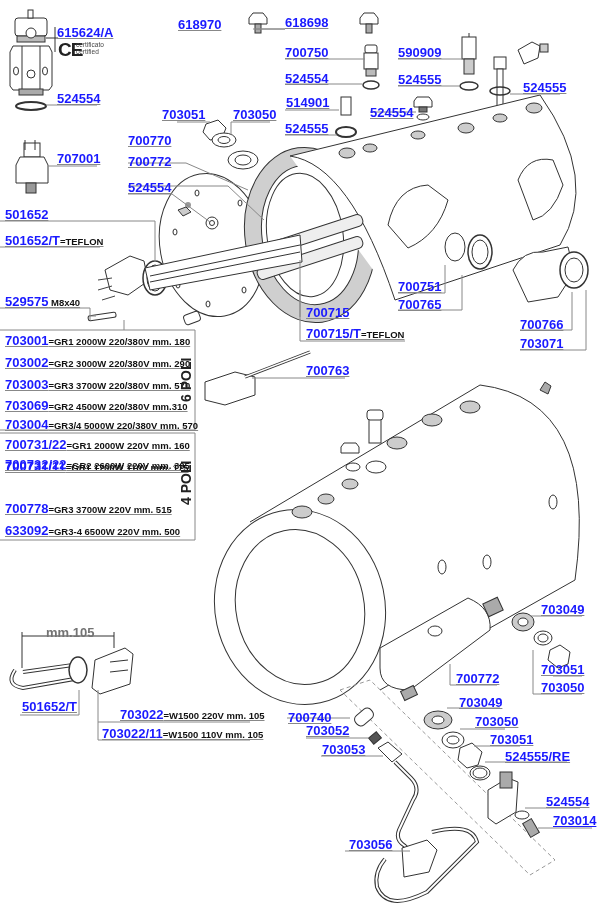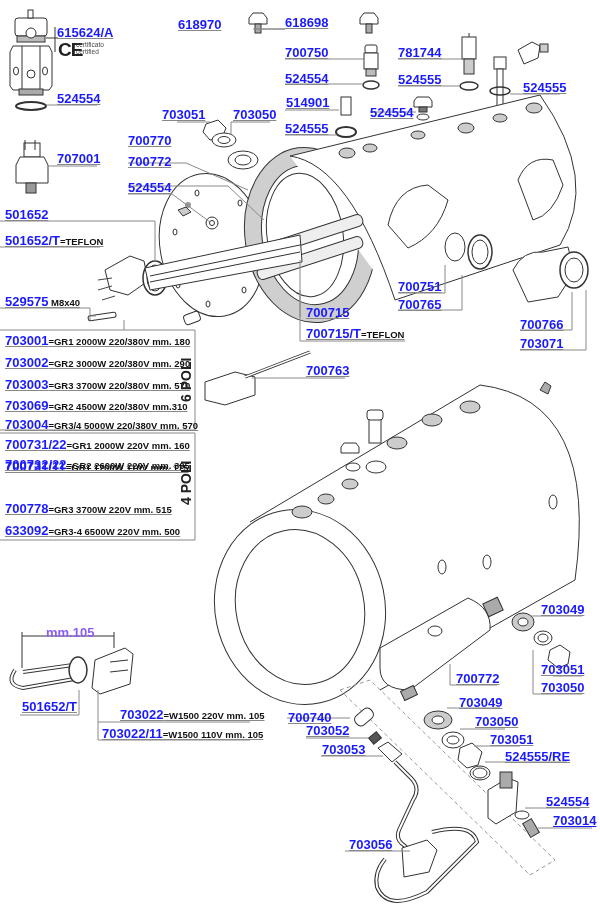--- a/index.html
+++ b/index.html
@@ -2,21 +2,21 @@
 <html><head>
 <meta charset="utf-8">
 <style>
   html, body { margin: 0; padding: 0; background: #ffffff; }
   body { width: 600px; height: 913px; position: relative; overflow: hidden; font-family: "Liberation Sans", sans-serif; }
   #art { position: absolute; left: 0; top: 0; width: 600px; height: 913px; }
   .lbl { position: absolute; font-family: "Liberation Sans", sans-serif; font-weight: bold; font-size: 13px; color: #1a1aff; white-space: nowrap; line-height: 14px; text-decoration: underline; text-decoration-color: #888; cursor: pointer; }
   .lbl .sfx { color: #111; font-size: 9.5px; text-decoration: none; font-weight: bold; }
   .lbl .pn { color: #1a1aff; }
   .vt { position: absolute; font-family: "Liberation Sans", sans-serif; font-weight: bold; font-size: 14px; color: #222; transform: rotate(-90deg); transform-origin: left top; white-space: nowrap; }
-  .dim { position: absolute; font-family: "Liberation Sans", sans-serif; font-weight: bold; font-size: 13px; color: #8b5cf6; }
+  .dim { position: absolute; font-family: "Liberation Sans", sans-serif; font-weight: bold; font-size: 13px; color: #737373; }
   .ce { position: absolute; font-family: "Liberation Sans", sans-serif; font-size: 19px; color: #222; font-weight: bold; letter-spacing: -1px; }
   .cert { position: absolute; font-family: "Liberation Sans", sans-serif; font-size: 6.5px; color: #444; line-height: 7px; }
 </style>
 </head>
 <body>
 
 <svg id="art" viewBox="0 0 600 913" xmlns="http://www.w3.org/2000/svg" fill="none" stroke="#333" stroke-width="1">
 
   <g>
     <rect x="15" y="18" width="32" height="18" rx="3" fill="#fff"></rect>
@@ -299,21 +299,21 @@
 <div class="ce" style="left:58px;top:39px;">CE</div>
 <div class="cert" style="left:76px;top:41px;">certificato</div>
 <div class="cert" style="left:76px;top:48px;">certified</div>
 
 <div class="lbl" style="left:57px;top:26px;"><span class="pn">615624/A</span></div>
 <div class="lbl" style="left:57px;top:92px;"><span class="pn">524554</span></div>
 <div class="lbl" style="left:57px;top:152px;"><span class="pn">707001</span></div>
 <div class="lbl" style="left:178px;top:18px;"><span class="pn">618970</span></div>
 <div class="lbl" style="left:285px;top:16px;"><span class="pn">618698</span></div>
 <div class="lbl" style="left:285px;top:46px;"><span class="pn">700750</span></div>
-<div class="lbl" style="left:398px;top:46px;"><span class="pn">781744</span></div>
+<div class="lbl" style="left:398px;top:46px;"><span class="pn">590909</span></div>
 <div class="lbl" style="left:285px;top:72px;"><span class="pn">524554</span></div>
 <div class="lbl" style="left:398px;top:73px;"><span class="pn">524555</span></div>
 <div class="lbl" style="left:523px;top:81px;"><span class="pn">524555</span></div>
 <div class="lbl" style="left:162px;top:108px;"><span class="pn">703051</span></div>
 <div class="lbl" style="left:233px;top:108px;"><span class="pn">703050</span></div>
 <div class="lbl" style="left:286px;top:96px;"><span class="pn">514901</span></div>
 <div class="lbl" style="left:370px;top:106px;"><span class="pn">524554</span></div>
 <div class="lbl" style="left:285px;top:122px;"><span class="pn">524555</span></div>
 <div class="lbl" style="left:128px;top:134px;"><span class="pn">700770</span></div>
 <div class="lbl" style="left:128px;top:155px;"><span class="pn">700772</span></div>

